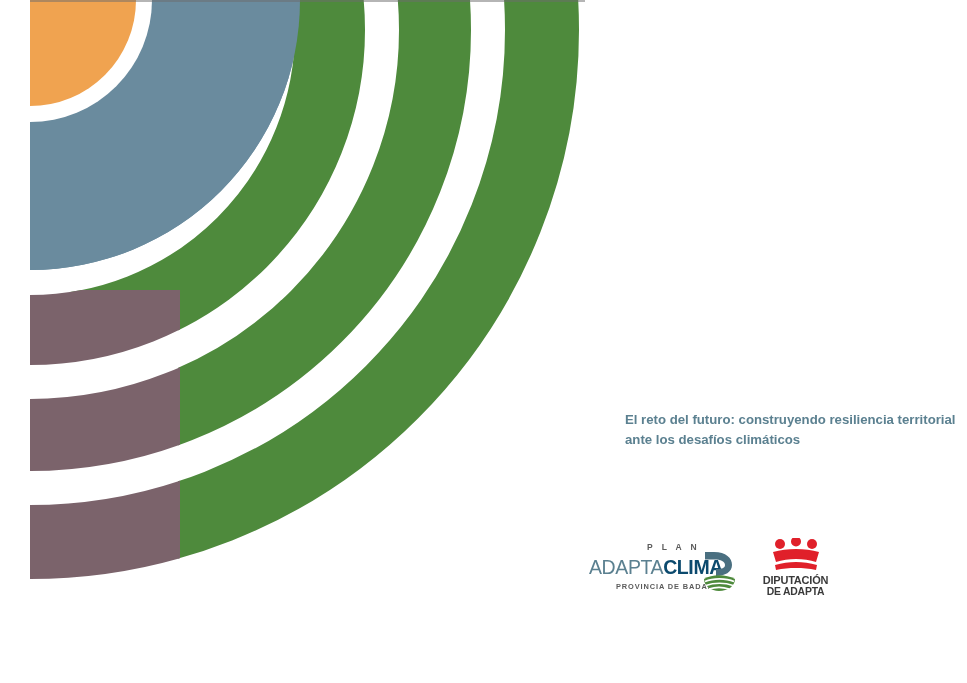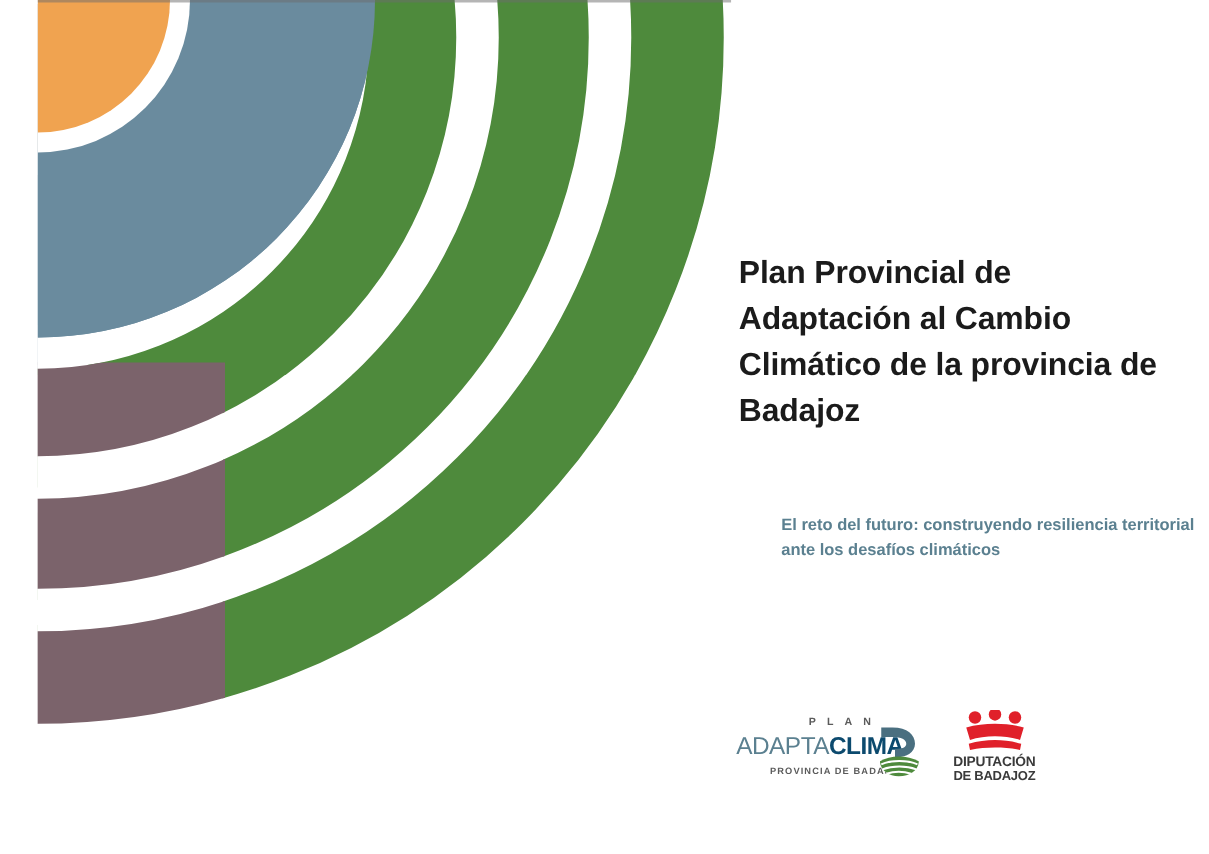--- a/index.html
+++ b/index.html
@@ -61,21 +61,20 @@
     color: #5b8090;
     margin-left: 34px;
   }
   
   .logos {
     position: absolute;
     left: 0;
     top: 538px;
     width: 360px;
     height: 70px;
-    margin-top: 30px;
   }
   
   .logo-adapta {
     position: absolute;
     left: 0px;
     top: 4px;
     width: 148px;
     height: 62px;
   }
   .logo-adapta .plan-word {
@@ -267,21 +266,20 @@
         </g>
         <rect x="0" y="0" width="30" height="683" fill="#ffffff"></rect>
       </g>
 
       <rect x="30" y="0" width="555" height="2" fill="#6b6b6b" opacity="0.5"></rect>
       <rect x="0" y="0" width="30" height="3" fill="#ffffff"></rect>
     </svg>
   </div>
 
   <div class="text-col">
-    <div class="doc-title">Plan Provincial de Adaptación al Cambio Climático de la provincia de Badajoz</div>
     <div class="doc-subtitle">El reto del futuro: construyendo resiliencia territorial ante los desafíos climáticos</div>
 
     <div class="logos">
 
       <div class="logo-adapta">
         <div class="plan-word">P L A N</div>
         <div class="adapta-word"><span>ADAPTA</span><b>CLIMA</b></div>
         <div class="prov-word">PROVINCIA DE BADAJOZ</div>
         <div class="mark">
           <svg width="36" height="42" viewBox="0 0 36 42" xmlns="http://www.w3.org/2000/svg">
@@ -298,19 +296,19 @@
         <div class="crown">
           <svg width="52" height="34" viewBox="0 0 52 34" xmlns="http://www.w3.org/2000/svg">
             <circle cx="10" cy="6" r="5" fill="#e0202a"></circle>
             <circle cx="26" cy="3.5" r="5" fill="#e0202a"></circle>
             <circle cx="42" cy="6" r="5" fill="#e0202a"></circle>
             <path d="M3 14 C10 12 18 11 26 11 C34 11 42 12 49 14 L46 24 C40 22 33 21 26 21 C19 21 12 22 6 24 Z" fill="#e0202a"></path>
             <path d="M5 27 C12 25 19 24 26 24 C33 24 40 25 47 27 L46 32 C39 30.5 33 30 26 30 C19 30 13 30.5 6 32 Z" fill="#e0202a"></path>
           </svg>
         </div>
         <div class="dip-line1">DIPUTACIÓN</div>
-        <div class="dip-line2">DE BADAJOZ</div>
+        <div class="dip-line2">DE ADAPTA</div>
       </div>
 
     </div>
   </div>
 
 </div>
 
 </body></html>

